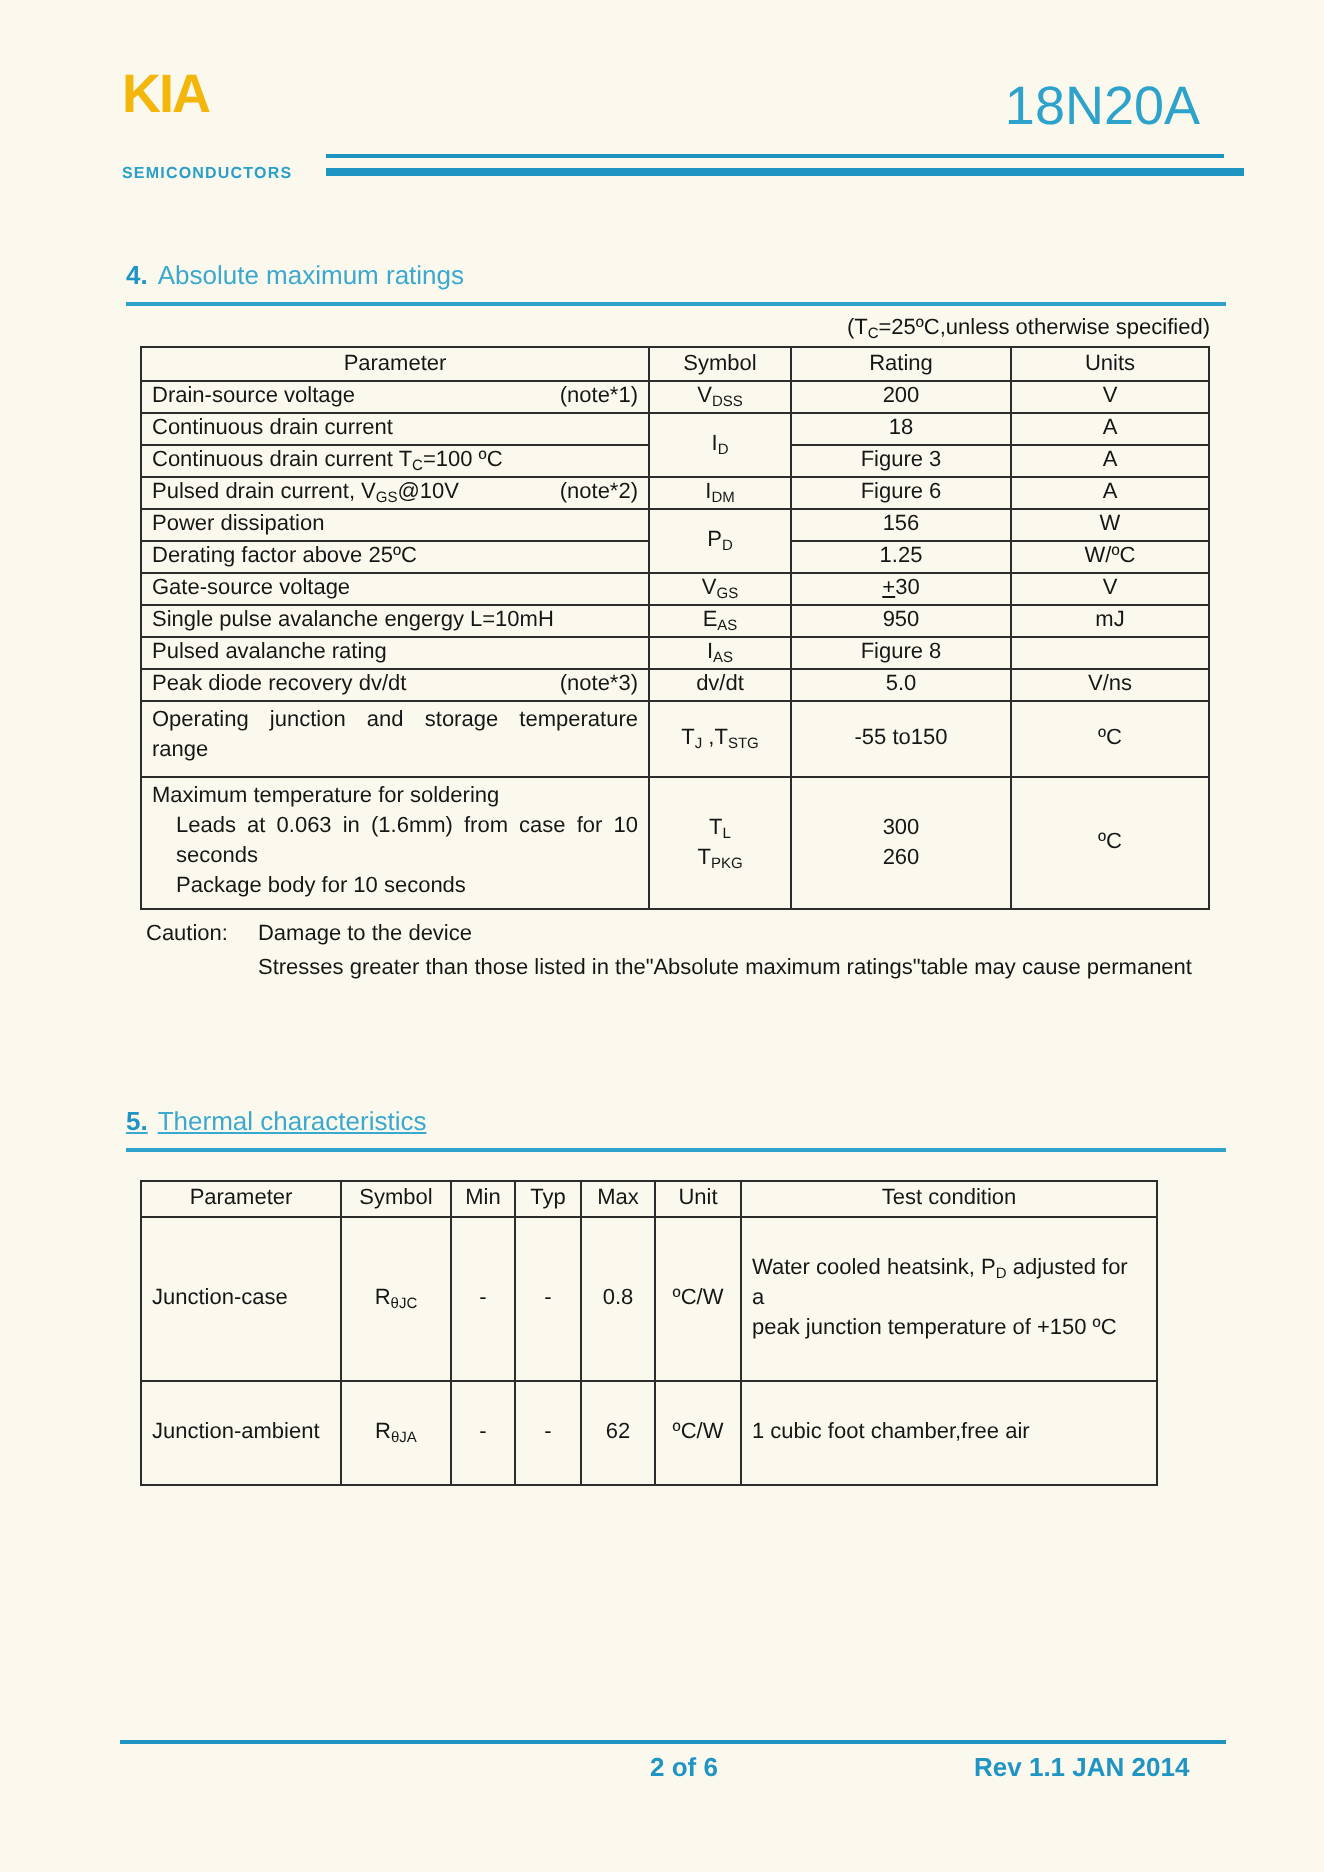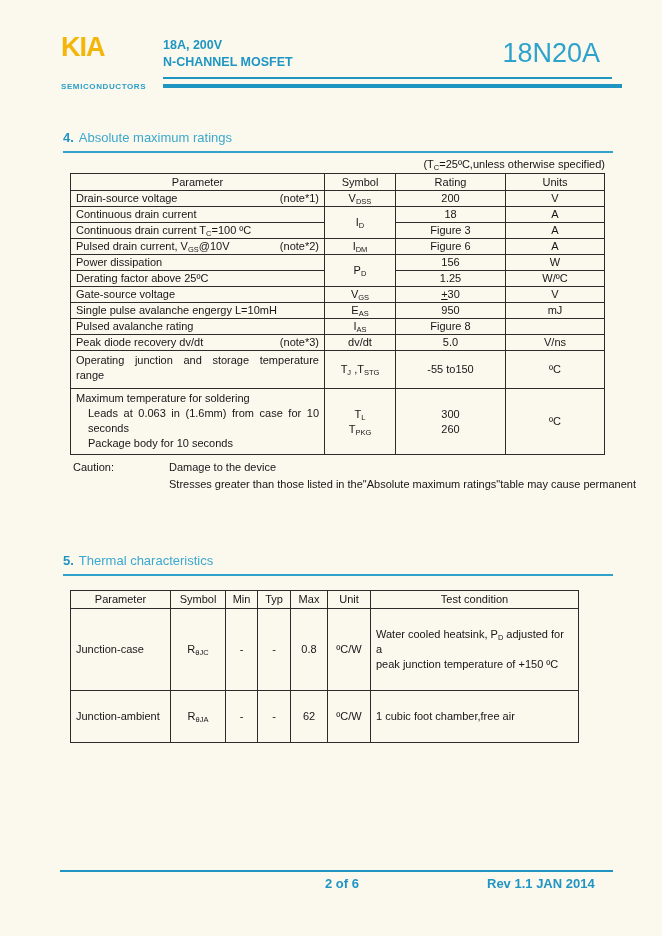--- a/index.html
+++ b/index.html
@@ -54,40 +54,36 @@
   .t2 { left: 70px; top: 590px; width: 508px; }
   td.param { text-align: left; padding: 0 5px; }
   .pn { display: flex; justify-content: space-between; align-items: flex-end; }
   td.vtop { vertical-align: top; padding-top: 2px; }
   .jline { text-align: justify; text-align-last: justify; }
   .indent { padding-left: 12px; }
   td.cond { text-align: left; padding: 18px 5px; }
   
   .caution {
     position: absolute; left: 73px; top: 459px;
-    font-size: 11px; line-height: 17px; display: flex; gap: 40px;
+    font-size: 11px; line-height: 17px; display: flex;
   }
   .caution .label { margin-right: 15px; white-space: nowrap; }
   
   .footer-rule { position: absolute; left: 60px; top: 870px; width: 553px; height: 2px; background: #2095c4; }
   .footer-text { position: absolute; top: 876px; font-size: 13px; font-weight: bold; color: #2095c4; }
   .footer-page { left: 325px; }
   .footer-rev  { left: 487px; }
 </style>
 </head>
 <body>
 
 <div class="page">
 
   <div class="logo">KIA</div>
   <div class="logo-tagline">SEMICONDUCTORS</div>
-  <div class="hdr-sub">
-    <div>18A, 200V</div>
-    <div>N-CHANNEL MOSFET</div>
-  </div>
   <div class="part-number">18N20A</div>
   <div class="rule-thin"></div>
   <div class="rule-thick"></div>
 
   <div class="sec-title" style="top:130px;">
     <span class="num">4.</span><span>Absolute maximum ratings</span>
   </div>
   <div class="sec-rule" style="top:151px;"></div>
   <div class="cond-note">(T<sub>C</sub>=25ºC,unless otherwise specified)</div>
 
@@ -208,21 +204,21 @@
     </table>
 
   <div class="caution">
     <span class="label">Caution:</span>
     <span>
       <div>Damage to the device</div>
       <div>Stresses greater than those listed in the"Absolute maximum ratings"table may cause permanent</div>
     </span>
   </div>
 
-  <div class="sec-title" style="top:553px;">
+  <div class="sec-title" style="top:553px;text-decoration:underline;">
     <span class="num">5.</span><span>Thermal characteristics</span>
   </div>
   <div class="sec-rule" style="top:574px;"></div>
 
   <table class="t2">
     <colgroup>
         <col style="width:100px">
         <col style="width:55px">
         <col style="width:32px">
         <col style="width:33px">

